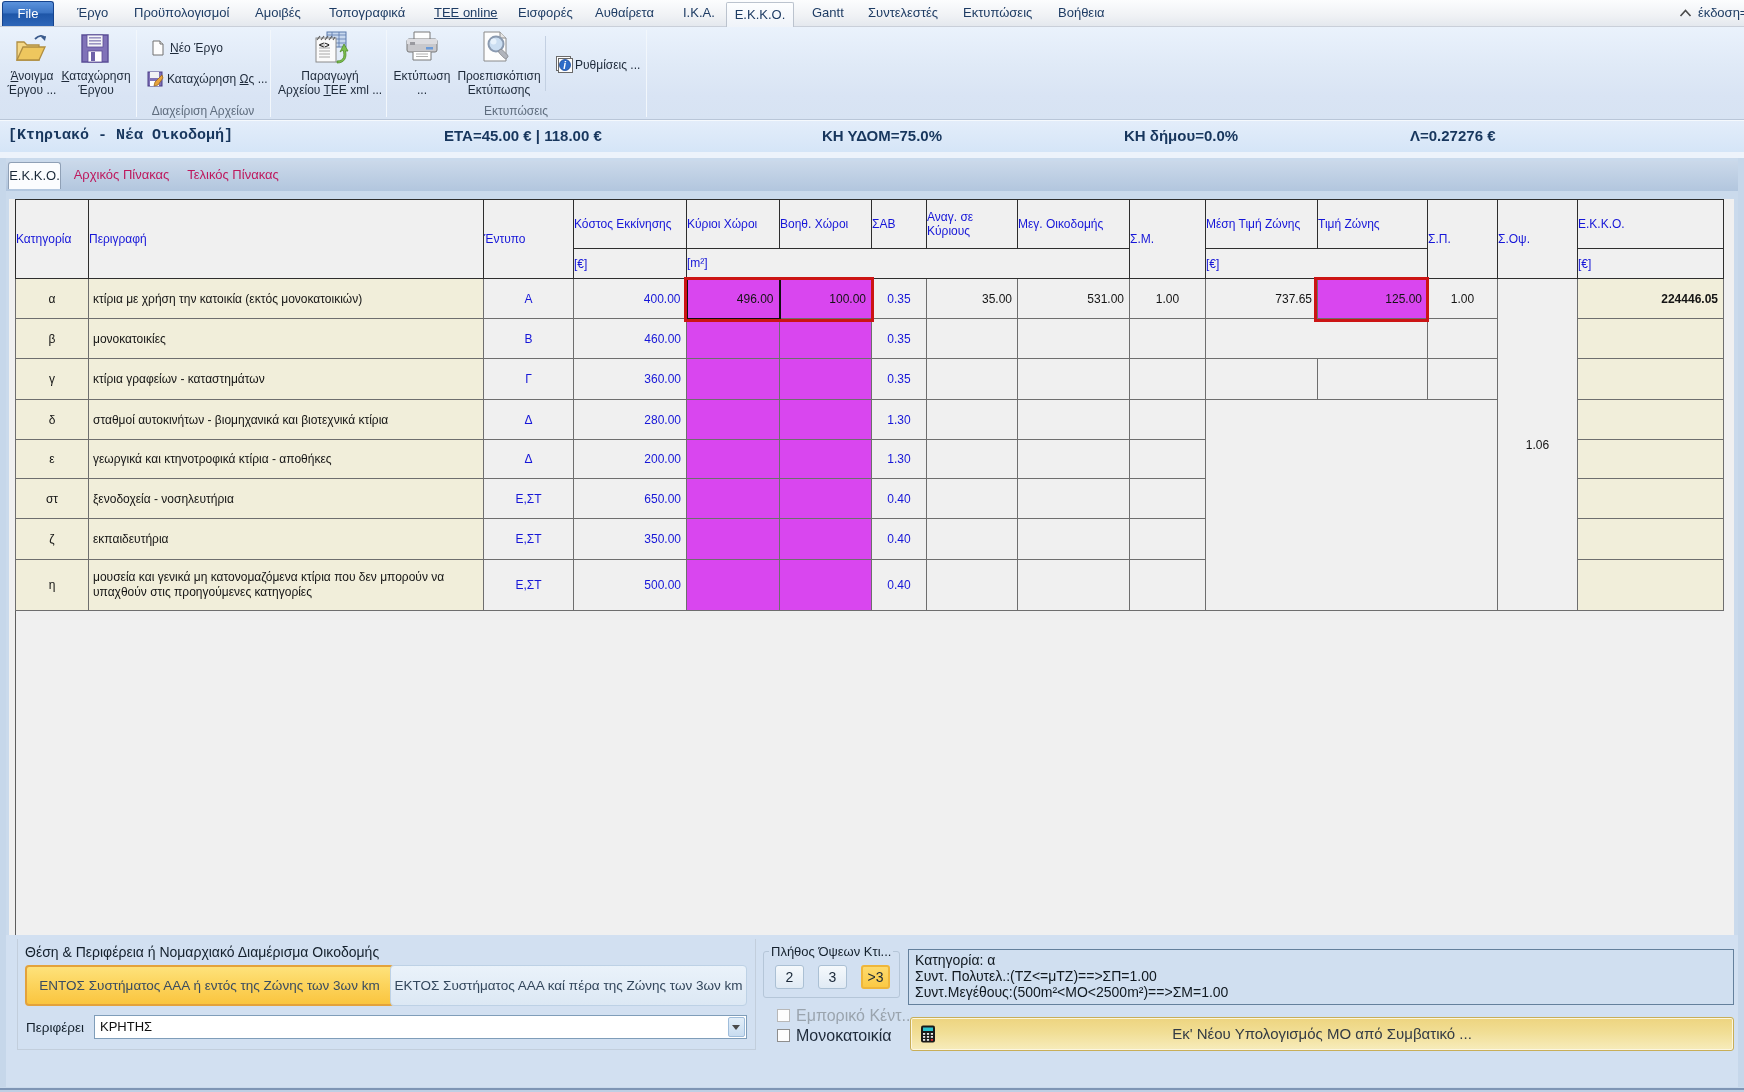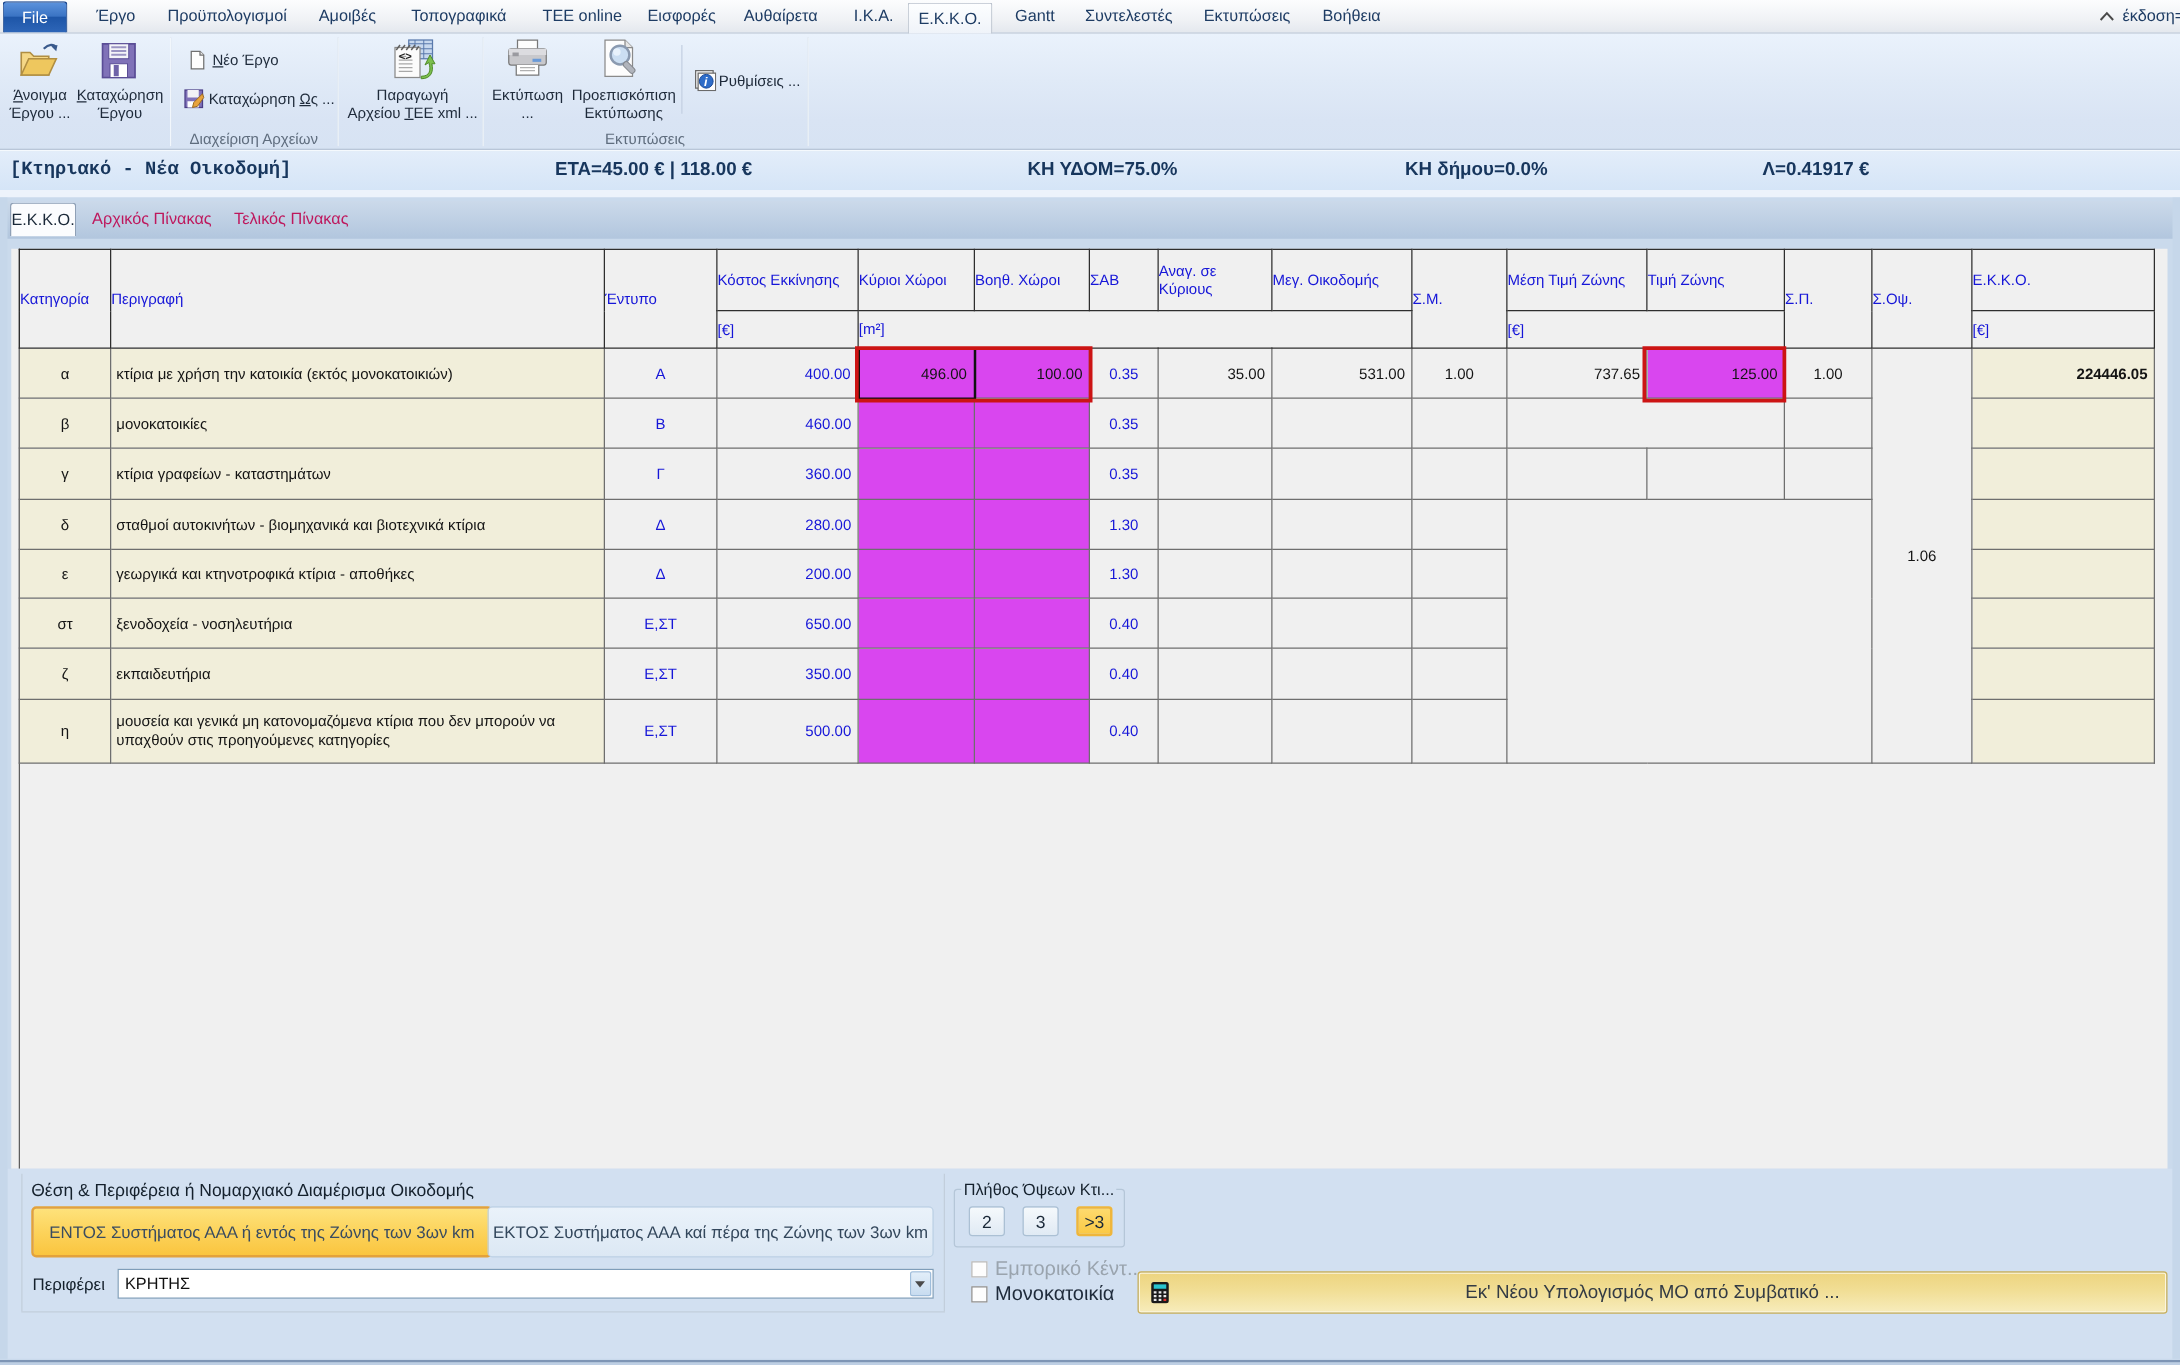--- a/index.html
+++ b/index.html
@@ -100,21 +100,21 @@
 </head>
 <body>
 <div id="root">
 
   <div class="abs" id="menubar"></div>
   <div id="filetab">File</div>
   <div class="mitem" style="left:77px; width:26px;">Έργο</div>
   <div class="mitem" style="left:134px; width:91px;">Προϋπολογισμοί</div>
   <div class="mitem" style="left:255px; width:45px;">Αμοιβές</div>
   <div class="mitem" style="left:329px; width:74px;">Τοπογραφικά</div>
-  <div class="mitem" style="left:434px; width:55px;">TEE online</div>
+  <div class="mitem" style="left:434px; width:55px;text-decoration:underline;">TEE online</div>
   <div class="mitem" style="left:518px; width:50px;">Εισφορές</div>
   <div class="mitem" style="left:595px; width:58px;">Αυθαίρετα</div>
   <div class="mitem" style="left:683px; width:27px;">Ι.Κ.Α.</div>
   <div id="ekkotab">Ε.Κ.Κ.Ο.</div>
   <div class="mitem" style="left:812px; width:27px;">Gantt</div>
   <div class="mitem" style="left:868px; width:66px;">Συντελεστές</div>
   <div class="mitem" style="left:963px; width:65px;">Εκτυπώσεις</div>
   <div class="mitem" style="left:1058px; width:43px;">Βοήθεια</div>
   <svg class="abs" style="left:1679px; top:8px;" width="13" height="12" viewBox="0 0 13 12">
     <path d="M1.5 8 L6.5 2.5 L11.5 8" fill="none" stroke="#4A4A4A" stroke-width="1.6"></path>
@@ -195,21 +195,21 @@
     <rect x="2.5" y="2.5" width="14" height="14" fill="#FDFDFD" stroke="#6A6A6A" stroke-width="1"></rect>
     <circle cx="9" cy="9" r="5.5" fill="#2E6CC8" stroke="#1A4A9A" stroke-width="0.8"></circle>
     <text x="7.2" y="13" font-size="10" font-weight="bold" font-style="italic" fill="#FFFFFF">i</text>
   </svg>
 
   <div class="abs" id="infobar"></div>
   <div class="info" style="left:8px;font-family:Liberation Mono, monospace;">[Κτηριακό - Νέα Οικοδομή]</div>
   <div class="info" style="left:444px;">ΕΤΑ=45.00 € | 118.00 €</div>
   <div class="info" style="left:822px;">ΚΗ ΥΔΟΜ=75.0%</div>
   <div class="info" style="left:1124px;">ΚΗ δήμου=0.0%</div>
-  <div class="info" style="left:1410px;">Λ=0.41917 €</div>
+  <div class="info" style="left:1410px;">Λ=0.27276 €</div>
 
   <div class="abs" id="gap"></div>
 
   <div class="abs" id="panel">
     <div id="tabstrip"></div>
     <div id="acttab">Ε.Κ.Κ.Ο.</div>
     <div class="ptab" style="left:70px; width:103px;">Αρχικός Πίνακας</div>
     <div class="ptab" style="left:183px; width:100px;">Τελικός Πίνακας</div>
 
     <div id="gridarea">
@@ -391,20 +391,21 @@
       <div class="abs" style="left:763px; top:9px; font-size:13px; color:#14202C; background:#D2E0F1; padding:0 2px;">Πλήθος Όψεων Κτι...</div>
       <div class="nbtn" style="left:769px;">2</div>
       <div class="nbtn" style="left:812px;">3</div>
       <div class="nbtn" id="btn3p" style="left:855px;">&gt;3</div>
 
       <div class="cbox" style="left:771px; top:74px; border-color:#B8B8B8;"></div>
       <div class="cblabel" style="left:790px; top:72px; color:#9AA4AE;">Εμπορικό Κέντ...</div>
       <div class="cbox" style="left:771px; top:94px;"></div>
       <div class="cblabel" style="left:790px; top:92px;">Μονοκατοικία</div>
 
+      <div id="catbox">Κατηγορία: α<br>Συντ. Πολυτελ.:(ΤΖ&lt;=μΤΖ)==&gt;ΣΠ=1.00<br>Συντ.Μεγέθους:(500m²&lt;ΜΟ&lt;2500m²)==&gt;ΣΜ=1.00</div>
       <div id="calcbtn">Εκ' Νέου Υπολογισμός ΜΟ από Συμβατικό ...</div>
       <svg class="abs" style="left:914px; top:90px;" width="16" height="18" viewBox="0 0 16 18">
         <rect x="1" y="0.5" width="14" height="17" rx="2" fill="#1A1A1A"></rect>
         <rect x="3" y="2.5" width="10" height="3.5" fill="#2AC4CE"></rect>
         <g fill="#E8E8E8">
           <rect x="3" y="8" width="2.2" height="1.8"></rect>
             <rect x="6.9" y="8" width="2.2" height="1.8"></rect>
             <rect x="10.8" y="8" width="2.2" height="1.8"></rect>
           <rect x="3" y="11" width="2.2" height="1.8"></rect>
             <rect x="6.9" y="11" width="2.2" height="1.8"></rect>

